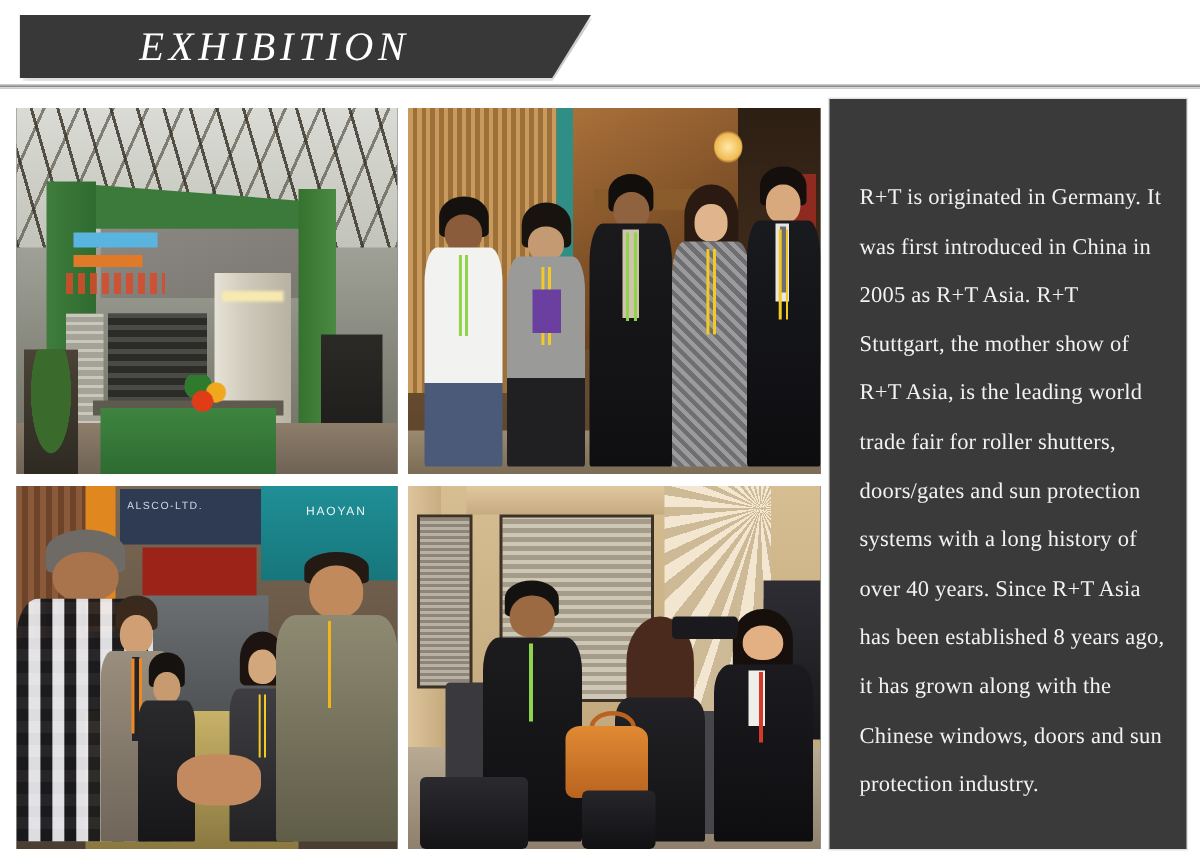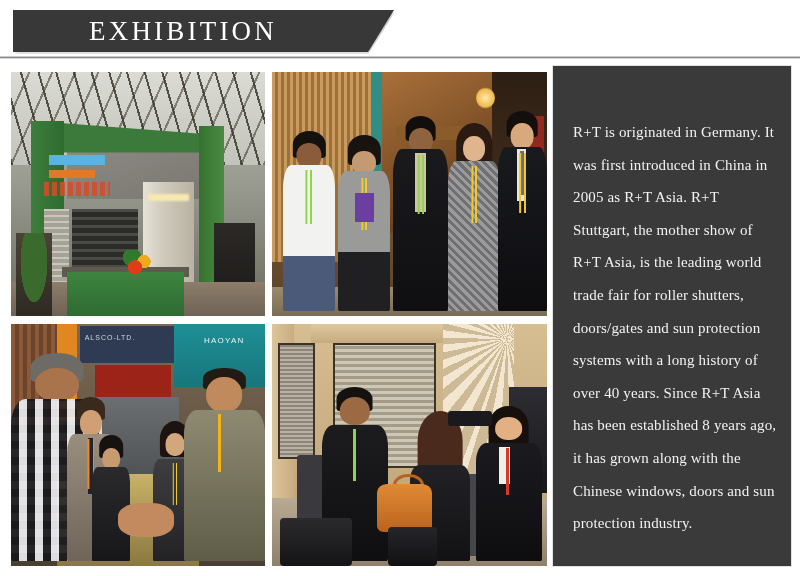--- a/index.html
+++ b/index.html
@@ -30,20 +30,21 @@
     -webkit-clip-path: polygon(0 0, 100% 0, 93% 100%, 0 100%);
     clip-path: polygon(0 0, 100% 0, 93% 100%, 0 100%);
   }
   #banner {
     position: absolute;
     left: 13px; top: 10px;
     width: 381px; height: 42px;
     background: #383838;
     -webkit-clip-path: polygon(0 0, 100% 0, 93.2% 100%, 0 100%);
     clip-path: polygon(0 0, 100% 0, 93.2% 100%, 0 100%);
+    font-style: italic;
   }
   #banner-title {
     position: absolute;
     left: 0; top: 0;
     width: 340px; height: 42px;
     line-height: 42px;
     text-align: center;
     color: #ffffff;
     font-family: "Liberation Serif", serif;
     font-size: 27px;

